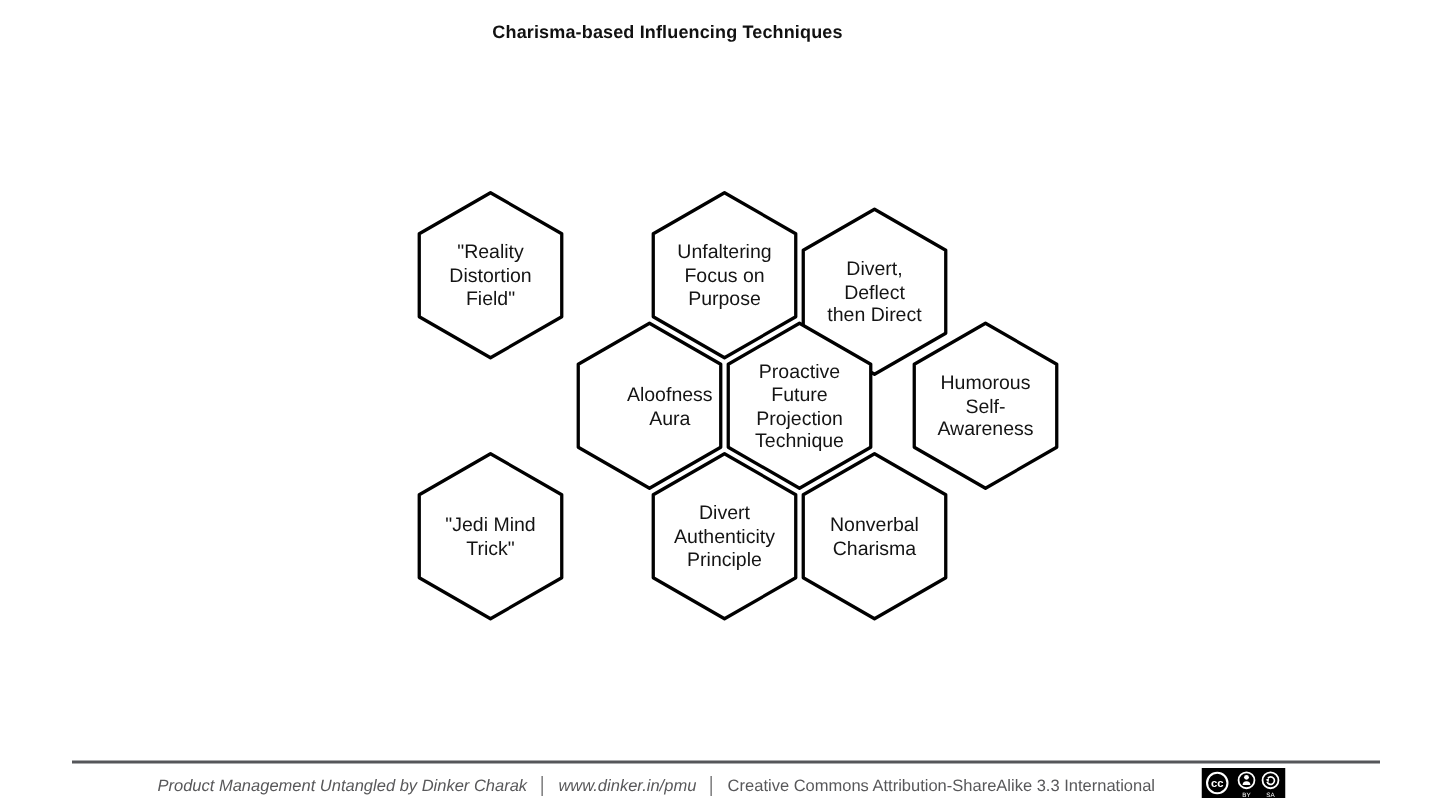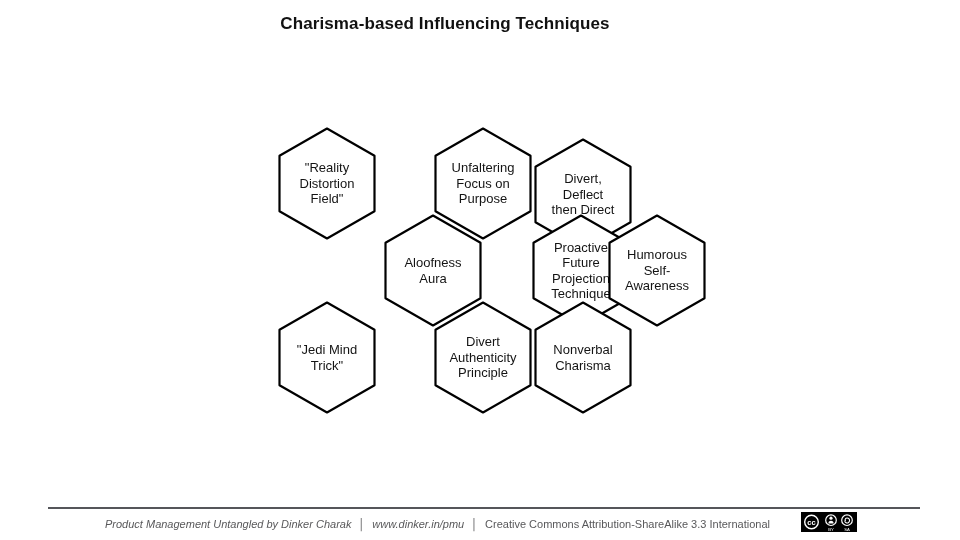--- a/index.html
+++ b/index.html
@@ -17,21 +17,21 @@
     height: 540px;
     background: #ffffff;
   }
   .title {
     position: absolute;
     top: 14px;
     left: 0;
     width: 890px;
     margin: 0;
     text-align: center;
-    font-size: 17px;
+    font-size: 12px;
     font-weight: bold;
     color: #111111;
     letter-spacing: 0.1px;
   }
   .diagram {
     position: absolute;
     left: 0; top: 0;
     width: 960px; height: 540px;
   }
   .hex {
@@ -60,22 +60,22 @@
     text-align: center;
     white-space: pre-line;
     font-size: 13px;
     line-height: 15.5px;
     color: #141414;
   }
   
   .hx0 { left: 278px; top: 127px; }
   .hx1 { left: 434px; top: 127px; }
   .hx2 { left: 534px; top: 138px; }
-  .hx3 { left: 384px; top: 214px; }
-  .hx4 { left: 484px; top: 214px; margin-left: 48px; }
+  .hx3 { left: 384px; top: 214px; padding-left: 27px; }
+  .hx4 { left: 484px; top: 214px; }
   .hx5 { left: 608px; top: 214px; }
   .hx6 { left: 278px; top: 301px; }
   .hx7 { left: 434px; top: 301px; }
   .hx8 { left: 534px; top: 301px; }
 
   .footer-rule {
     position: absolute;
     left: 48px;
     top: 507px;
     width: 872px;

